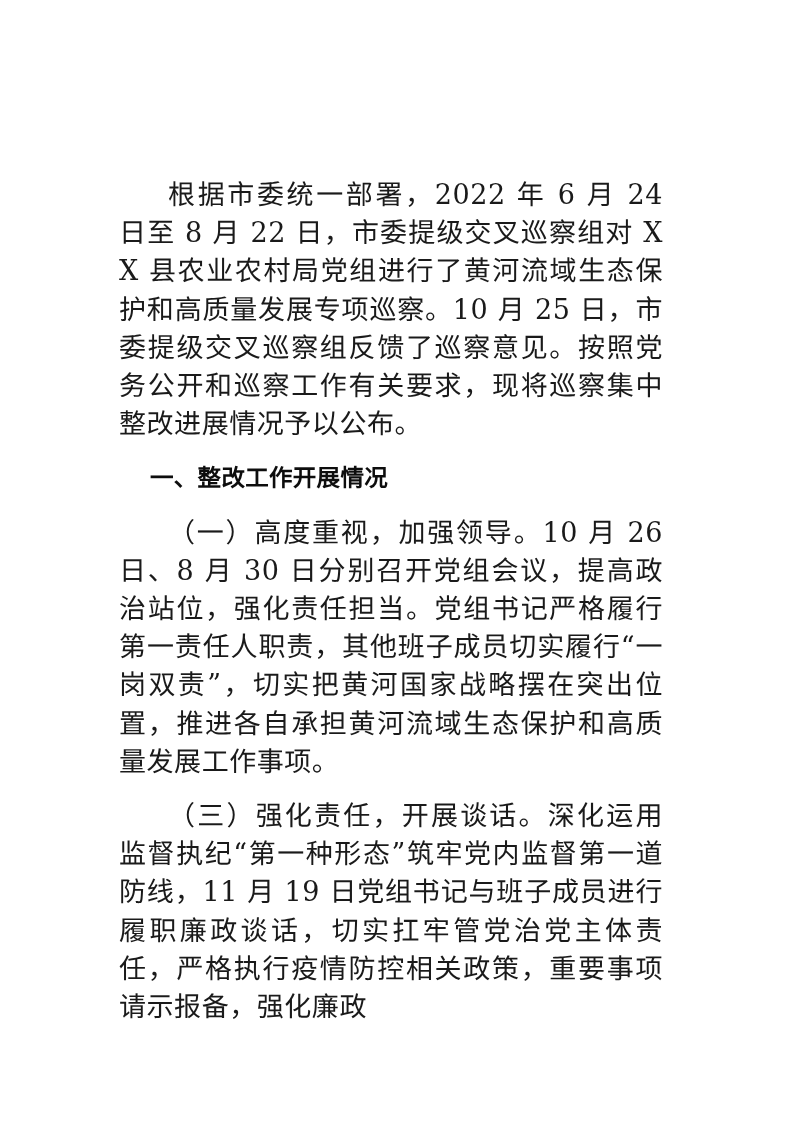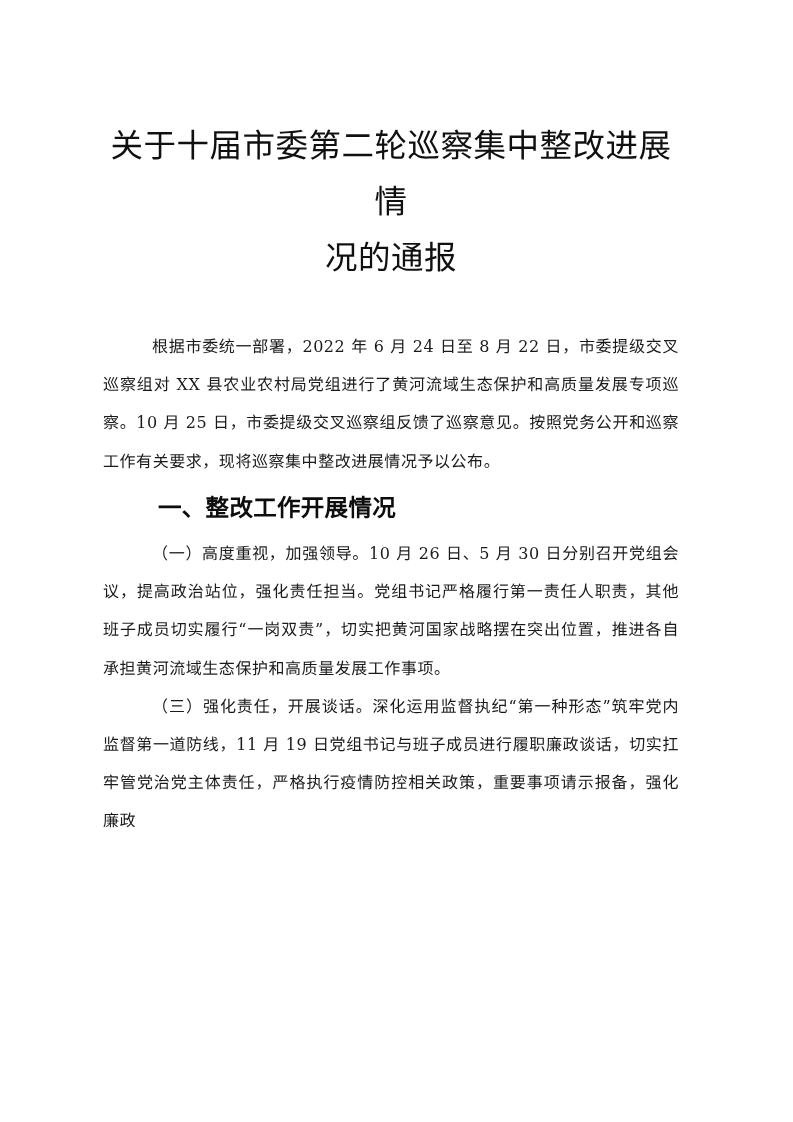--- a/index.html
+++ b/index.html
@@ -34,61 +34,57 @@
     letter-spacing: 0.5px;
     color: #101010;
     margin: 0 0 0 0;
     font-weight: normal;
     word-break: break-all;
   }
   .title-spacer {
     height: 42px;
   }
   p.para {
-    font-size: 16px;
+    font-size: 27px;
     line-height: 38.2px;
-    margin: 0;
+    margin: 16px;
     text-align: justify;
     text-align-last: left;
     text-justify: inter-ideograph;
     letter-spacing: 0.55px;
     word-break: break-all;
     color: #1a1a1a;
   }
   p.para.indent {
     text-indent: 49px;
   }
   p.heading {
     font-family: "DejaVu Sans", "Liberation Sans", sans-serif;
     font-size: 23.5px;
     line-height: 38.2px;
     font-weight: bold;
-    margin: 8px;
+    margin: 0;
     text-indent: 47px;
     letter-spacing: 0.3px;
     color: #0d0d0d;
     word-break: break-all;
   }
 </style>
 </head>
 <body>
 
 <div class="page">
   <div class="doc-body">
 
-    <h1 class="doc-title">
-      <span>关于十届市委第二轮巡察集中整改进展情</span><br>
-      <span>况的通报</span>
-    </h1>
 
     <div class="title-spacer"></div>
 
     <p class="para indent">根据市委统一部署，2022 年 6 月 24 日至 8 月 22 日，市委提级交叉巡察组对 XX 县农业农村局党组进行了黄河流域生态保护和高质量发展专项巡察。10 月 25 日，市委提级交叉巡察组反馈了巡察意见。按照党务公开和巡察工作有关要求，现将巡察集中整改进展情况予以公布。</p>
 
     <p class="heading">一、整改工作开展情况</p>
 
-    <p class="para indent">（一）高度重视，加强领导。10 月 26 日、5 月 30 日分别召开党组会议，提高政治站位，强化责任担当。党组书记严格履行第一责任人职责，其他班子成员切实履行“一岗双责”，切实把黄河国家战略摆在突出位置，推进各自承担黄河流域生态保护和高质量发展工作事项。</p>
+    <p class="para indent">（一）高度重视，加强领导。10 月 26 日、8 月 30 日分别召开党组会议，提高政治站位，强化责任担当。党组书记严格履行第一责任人职责，其他班子成员切实履行“一岗双责”，切实把黄河国家战略摆在突出位置，推进各自承担黄河流域生态保护和高质量发展工作事项。</p>
 
 
     <p class="para indent">（三）强化责任，开展谈话。深化运用监督执纪“第一种形态”筑牢党内监督第一道防线，11 月 19 日党组书记与班子成员进行履职廉政谈话，切实扛牢管党治党主体责任，严格执行疫情防控相关政策，重要事项请示报备，强化廉政</p>
 
   </div>
 </div>
 
 </body></html>

